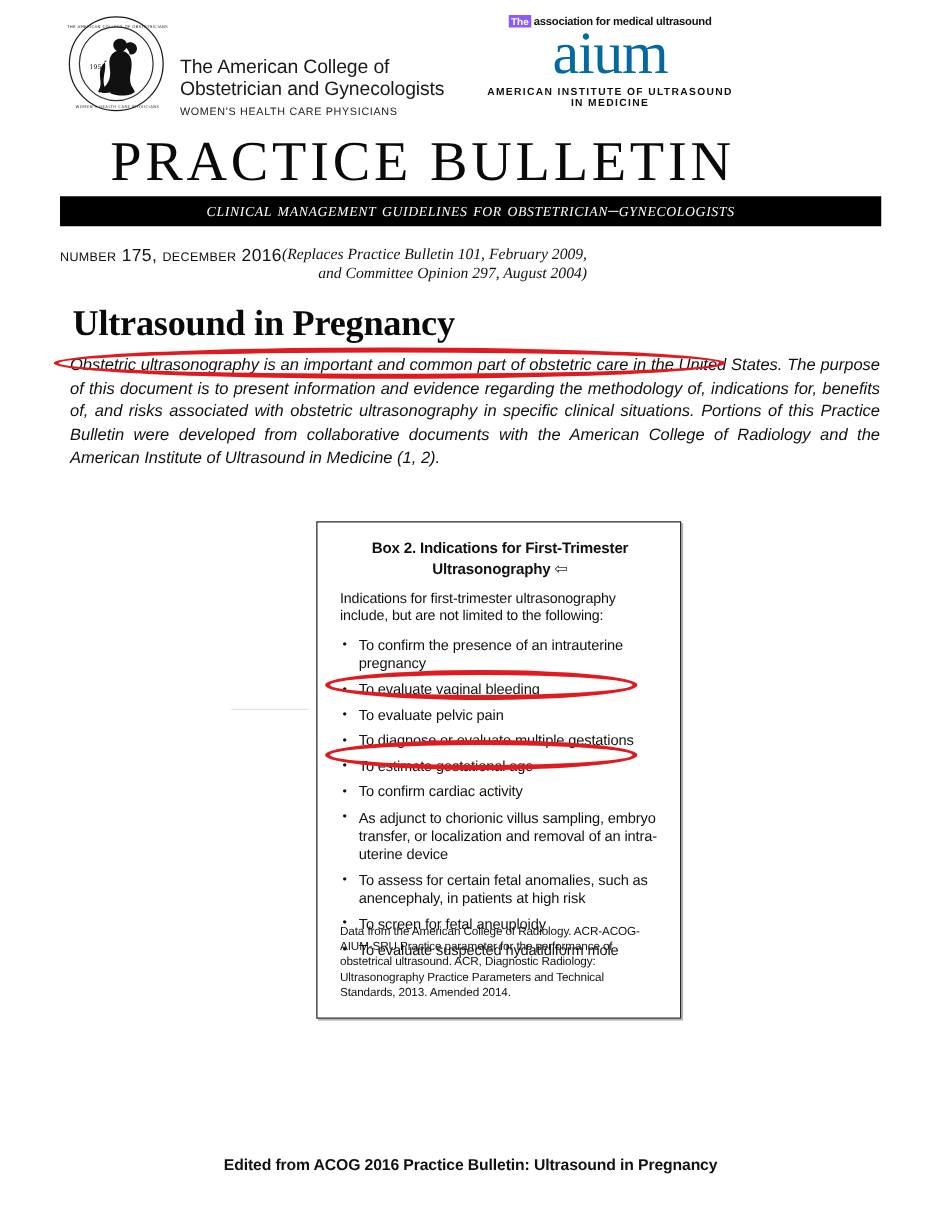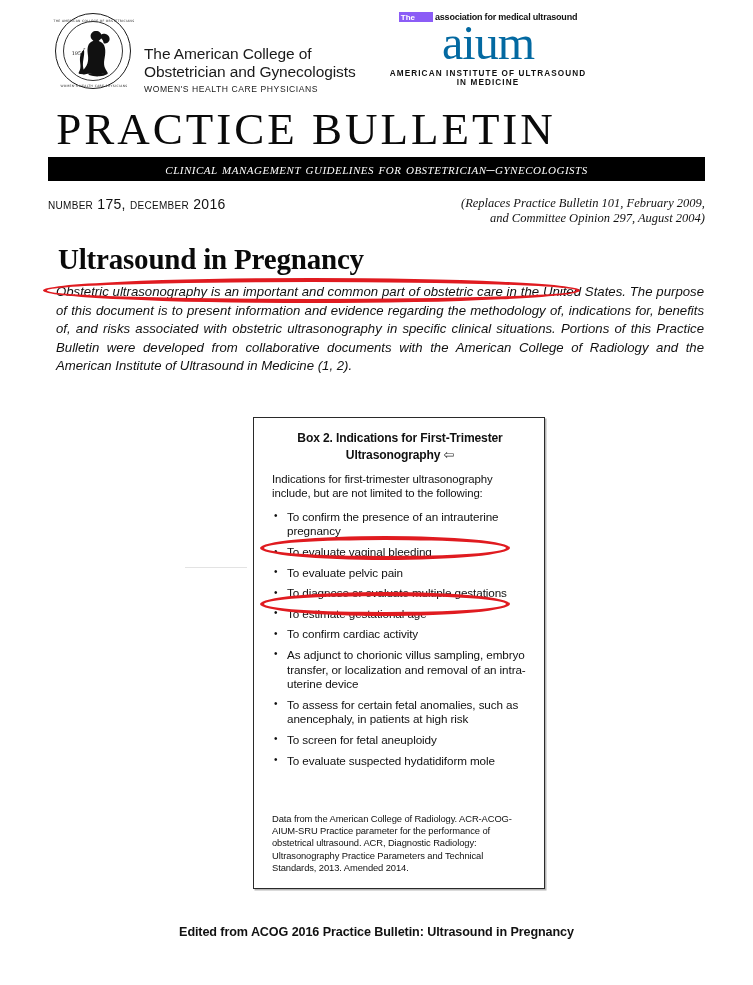--- a/index.html
+++ b/index.html
@@ -80,21 +80,21 @@
     justify-content: center;
     gap: 2px;
     margin-bottom: -2px;
   }
   .aium-the {
     background: #8b5cf6;
     color: #fff;
     font-family: "Liberation Sans", sans-serif;
     font-size: 8px;
     font-weight: bold;
-    padding: 1px 18px 0 2px;
+    padding: 1px 2px 0 2px;
     line-height: 9px;
     text-align: center;
   }
   .aium-tagtop {
     font-family: "Liberation Sans", sans-serif;
     font-size: 9px;
     font-weight: bold;
     color: #111;
     letter-spacing: -0.2px;
     text-align: right;
@@ -120,20 +120,21 @@
   .pb-title {
     position: absolute;
     left: 0; top: 104px;
     width: 612px;
     text-align: center;
     font-family: "Liberation Serif", serif;
     font-size: 45px;
     letter-spacing: 3px;
     color: #0a0a0a;
     line-height: 50px;
+    padding-left: 32px;
   }
 
   .pb-banner {
     position: absolute;
     left: 48px; top: 157px;
     width: 657px; height: 24px;
     background: #000;
     color: #fff;
     display: flex;
     align-items: center;
@@ -147,21 +148,21 @@
     font-variant: small-caps;
     text-transform: lowercase;
   }
 
   
   .issue-line {
     position: absolute;
     left: 48px; top: 196px;
     width: 657px;
     display: flex;
-    justify-content: space-between;
+    justify-content: flex-start;
     align-items: flex-start;
   }
   .issue-number {
     font-family: "Liberation Sans", sans-serif;
     font-size: 14px;
     font-variant: small-caps;
     text-transform: lowercase;
     letter-spacing: 0.3px;
     color: #111;
   }
@@ -201,21 +202,21 @@
     position: absolute;
     left: 185px; top: 567px;
     width: 62px; height: 1px;
     background: #e3e3e3;
   }
 
   
   .box2 {
     position: absolute;
     left: 253px; top: 417px;
-    width: 292px; height: 472px;
+    width: 292px; height: 398px;
     background: #fff;
     border: 1px solid #2a2a2a;
     box-sizing: border-box;
     box-shadow: 1.5px 1.5px 0 rgba(120,120,120,0.55);
     font-family: "Liberation Sans", sans-serif;
   }
   .box2-inner {
     padding: 13px 16px 0 18px;
   }
   .box2-title {

